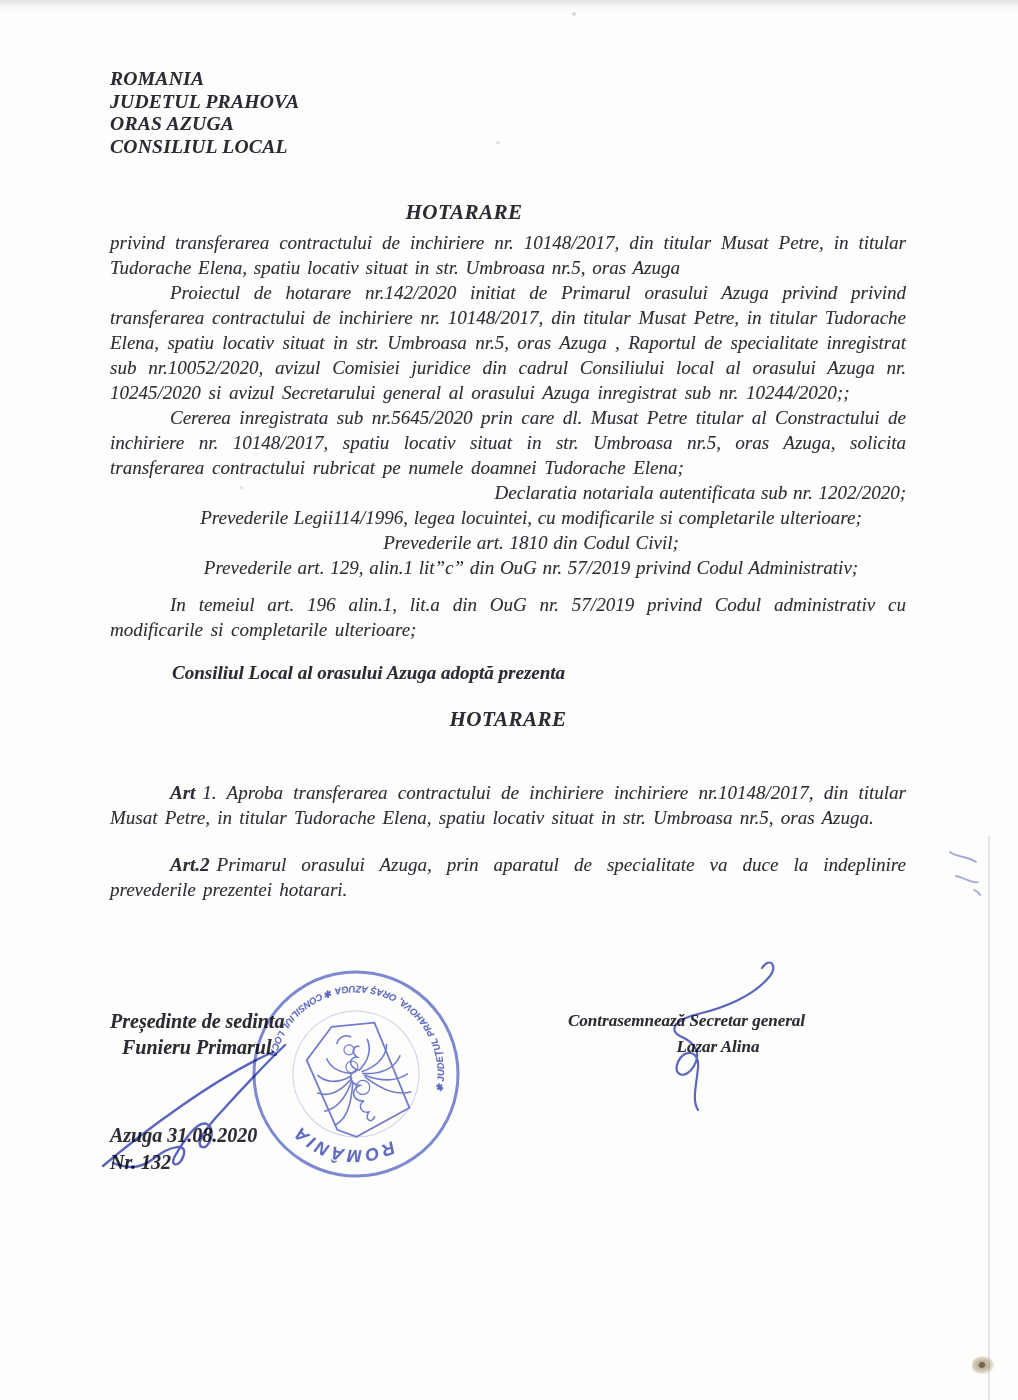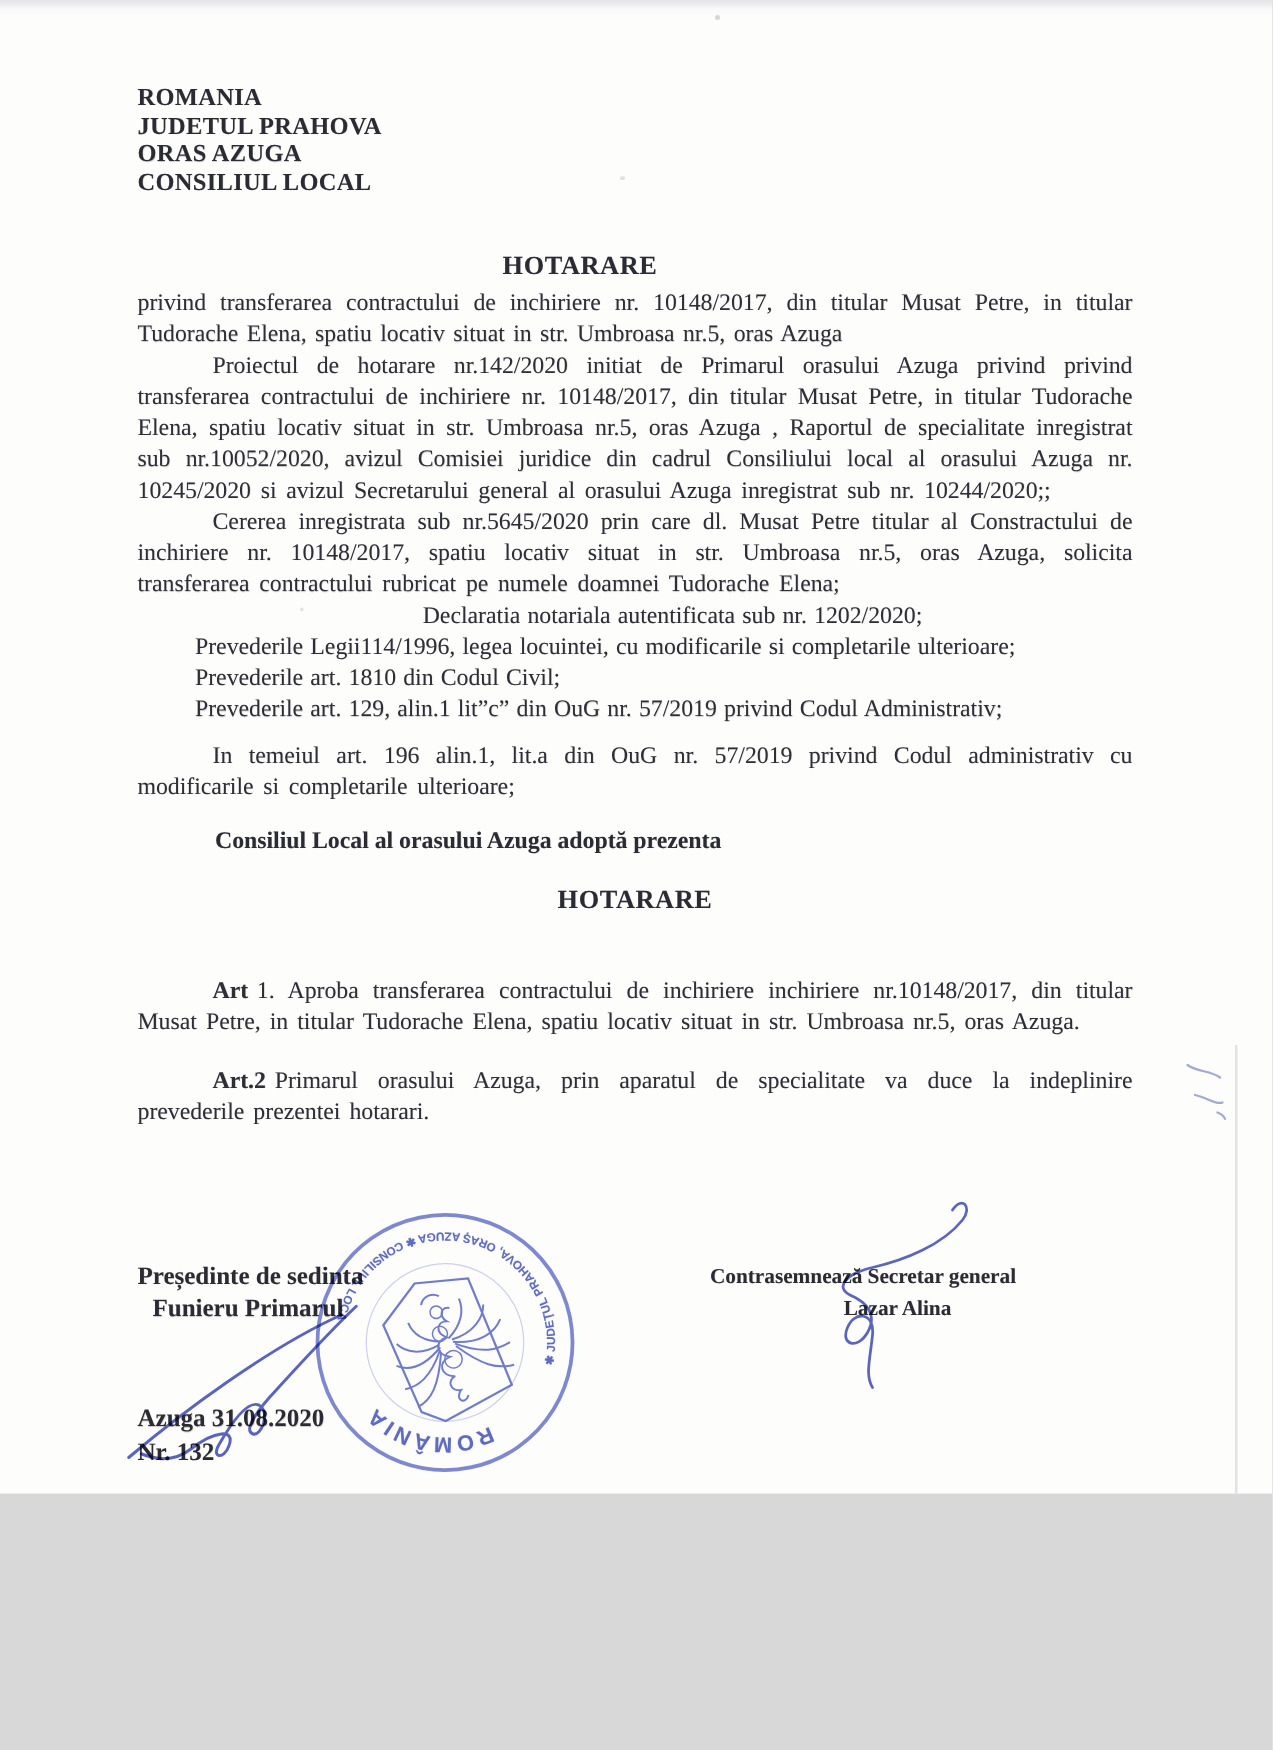--- a/index.html
+++ b/index.html
@@ -1,37 +1,38 @@
 <!DOCTYPE html>
 <html><head>
 <meta charset="utf-8">
 <style>
   html,body { margin:0; padding:0; background:#d8d8d8; }
   .page {
-    position:relative; width:1018px; height:1195px; margin:0 auto;
+    position:relative; width:1018px; height:1400px; margin:0 auto;
     background:linear-gradient(180deg,#f4f4f5 0px,#fdfdfc 14px,#fdfdfc 100%);
     font-family:"Liberation Serif", serif;
     color:#2e2e36; overflow:hidden;
     text-shadow:0.3px 0.3px 0.6px rgba(46,46,60,0.25);
+    font-style:italic;
   }
   .scan-top-edge { position:absolute; top:0; left:0; right:0; height:7px;
     background:linear-gradient(#e4e4e8, rgba(255,255,255,0)); }
 
   .letterhead { position:absolute; left:110px; top:68px;
     font-weight:bold; font-size:19.5px; line-height:22.6px; letter-spacing:0.3px; color:#2b2b33; }
 
   .flow { position:absolute; left:110px; top:200px; width:796px;
     font-size:19px; line-height:25px; }
   .doc-title { width:708px; text-align:center; font-weight:bold; font-size:21px;
     letter-spacing:0.5px; color:#2b2b33; }
   .doc-subtitle { margin:5px 0 0 0; text-align:justify; word-spacing:2px; }
   .having { margin:31px 0 0 0; text-indent:60px; }
   p.recital { margin:0; text-align:justify; text-indent:60px; word-spacing:3px; }
-  p.recital.small-indent { text-indent:46px; word-spacing:1px; text-align:left; }
-  p.recital.mid-indent { text-indent:60px; word-spacing:1px; text-align:center; }
+  p.recital.small-indent { text-indent:46px; word-spacing:1px; text-align:center; }
+  p.recital.mid-indent { text-indent:60px; word-spacing:1px; text-align:right; }
   .legal-basis { margin:12px 0 0 0; text-align:justify; text-indent:60px; word-spacing:3px; }
   .adoption { margin:18px 0 0 0; font-weight:bold; text-indent:62px; color:#2b2b33; }
   .decision-title { margin:22px 0 0 0; text-align:center; font-weight:bold; font-size:21px;
     letter-spacing:0.5px; color:#2b2b33; }
   .article { margin:48px 0 0 0; text-align:justify; text-indent:60px; word-spacing:2.5px; }
   .article .art-label { font-weight:bold; margin-right:7px; }
   .article.second { margin-top:22px; }
 
   .sig-president { position:absolute; left:110px; top:1008px;
     font-weight:bold; font-size:20px; line-height:26px; color:#2b2b33; }

